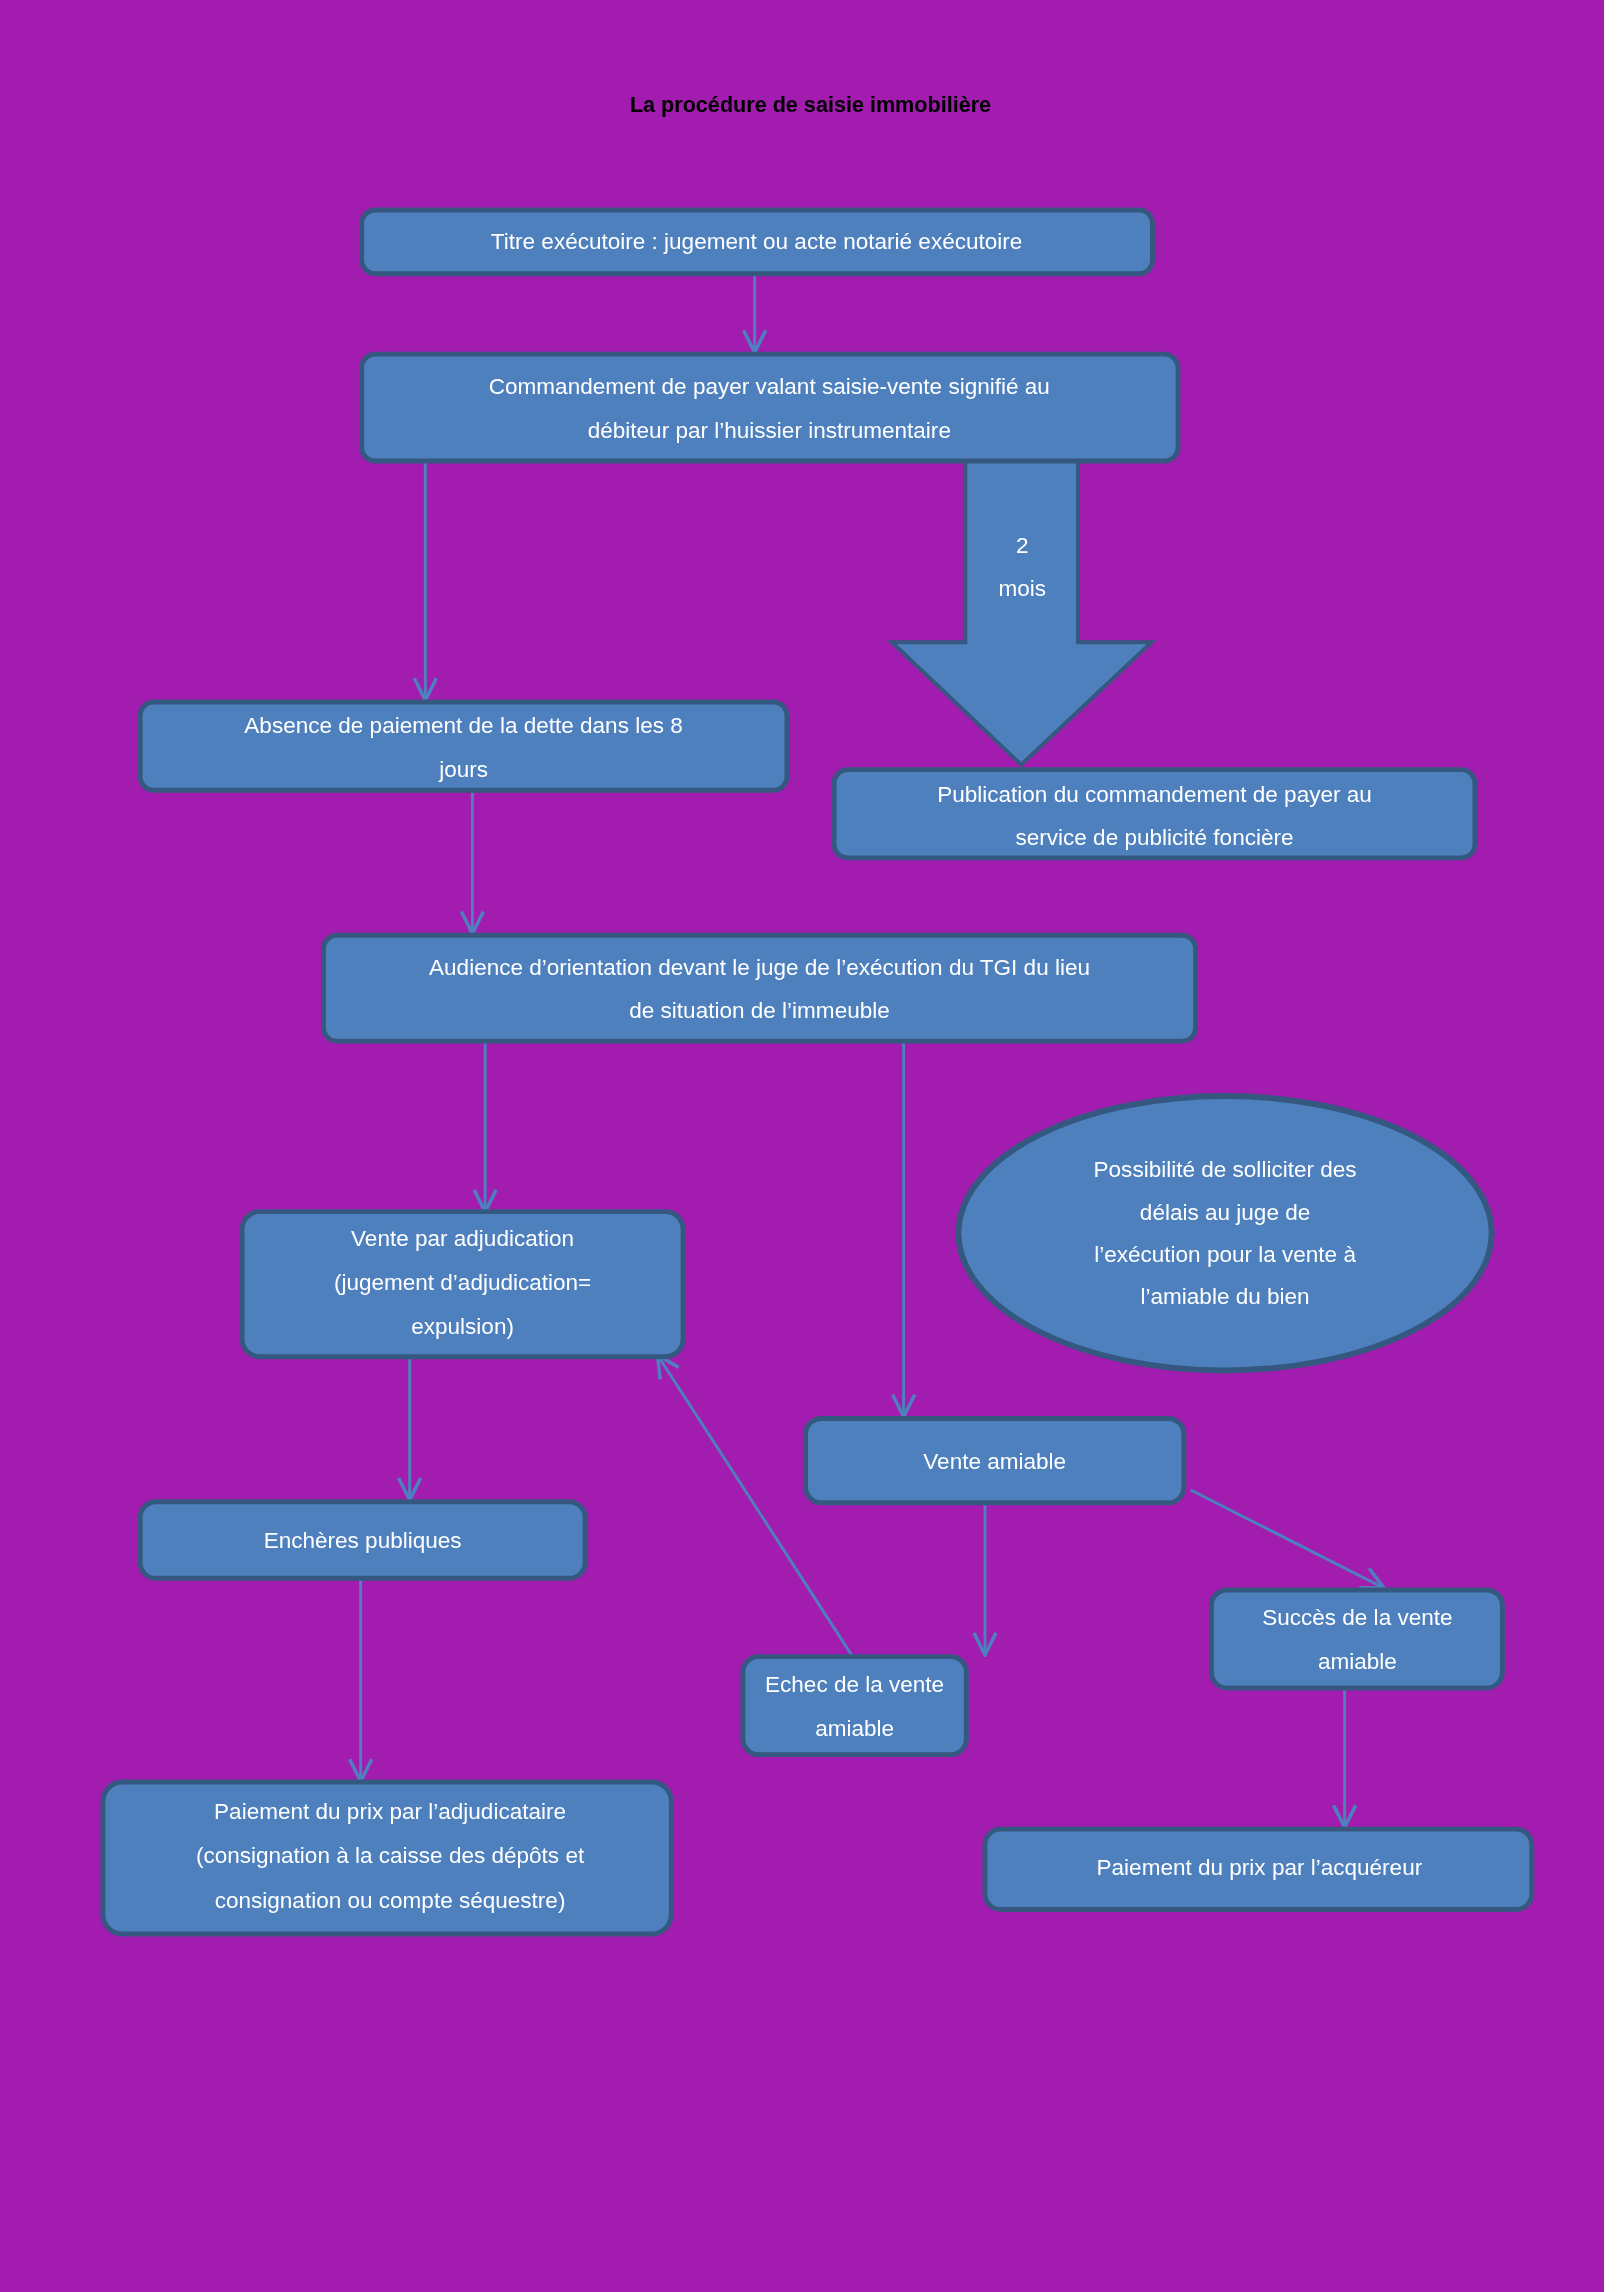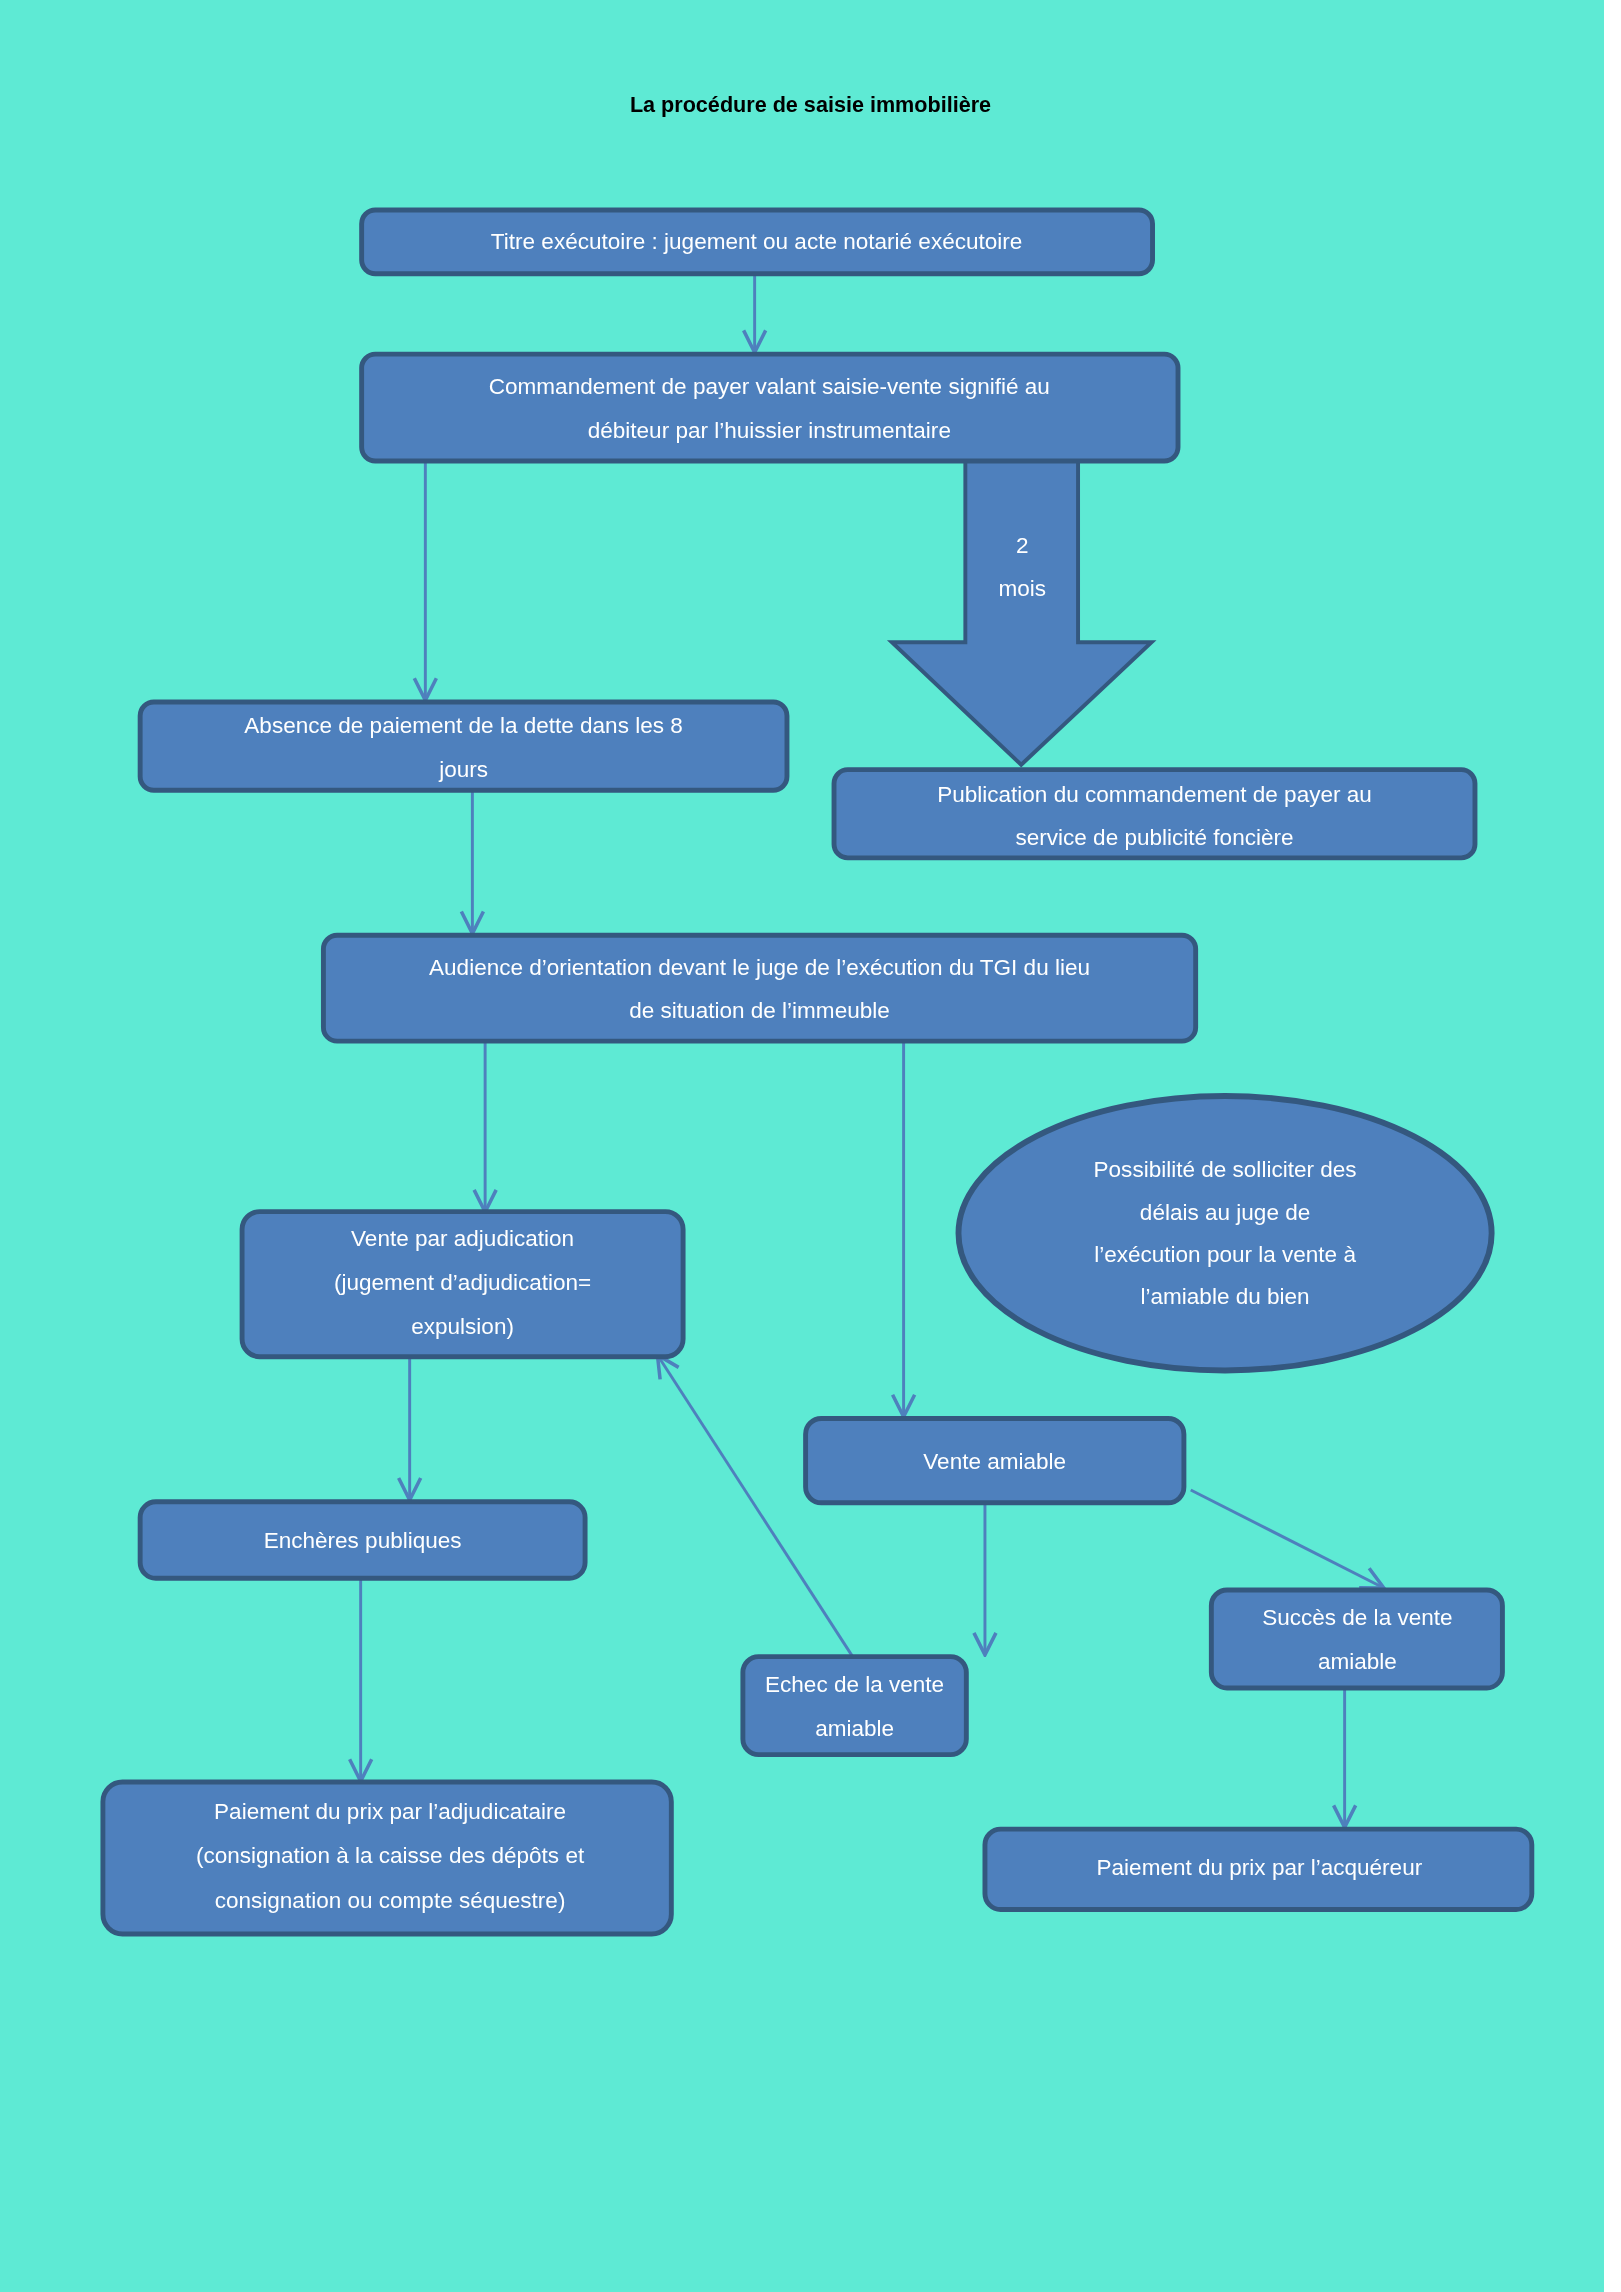--- a/index.html
+++ b/index.html
@@ -11,21 +11,21 @@
     width: 1621px;
     height: 2293px;
     font-family: "Liberation Sans", sans-serif;
     overflow: hidden;
     position: relative;
   }
   #page {
     position: relative;
     width: 1604px;
     height: 2293px;
-    background: #5eead4;
+    background: #a21caf;
   }
   #diagram-title {
     position: absolute;
     left: 0;
     top: 92px;
     width: 1621px;
     text-align: center;
     font-size: 21.6px;
     font-weight: bold;
     color: #000000;

